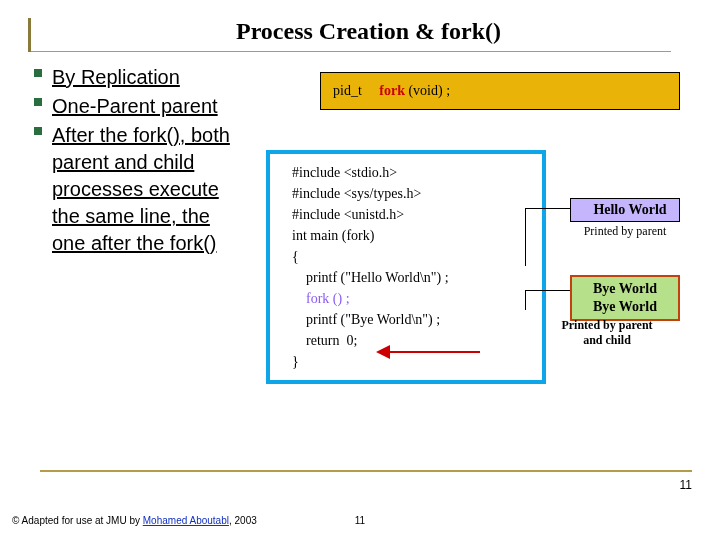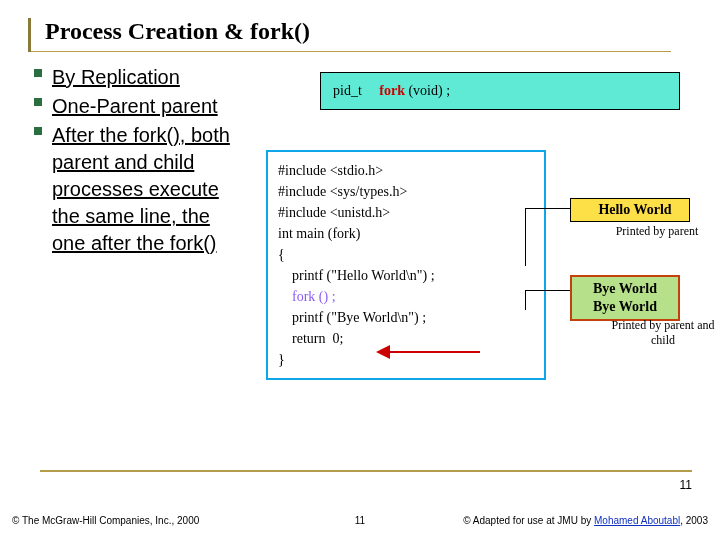--- a/index.html
+++ b/index.html
@@ -22,20 +22,21 @@
     border-left: 3px solid #8a7a3a;
     padding-left: 14px;
     margin-bottom: 8px;
   }
   .title {
     font-family: "Times New Roman", serif;
     font-size: 24px;
     font-weight: bold;
     color: #000;
     margin: 0 0 6px 0;
+    text-align: center;
   }
   .title-rule {
     border: 0;
     border-top: 1px solid #b59c4a;
     margin: 0 0 0 -14px;
     width: 640px;
   }
   .content {
     display: flex;
     margin-top: 12px;
@@ -63,59 +64,58 @@
     position: absolute;
     left: 260px;
     top: 60px;
   }
   .sigbox {
     position: absolute;
     left: 60px;
     top: 12px;
     width: 360px;
     border: 1px solid #000;
-    background: #5eead4;
+    background: #eab308;
     padding: 10px 12px;
     font-family: "Times New Roman", serif;
     font-size: 14px;
   }
   .sigbox .fork { color: #c00; font-weight: bold; }
   .codebox {
     position: absolute;
     left: 6px;
     top: 90px;
     width: 280px;
-    border: 2px solid #0ea5e9;
+    border: 4px solid #0ea5e9;
     background: #fff;
     font-family: "Times New Roman", serif;
     font-size: 14px;
     line-height: 1.5;
-    padding: 8px 10px;
+    padding: 8px 22px;
   }
   .codebox .fork { color: #8b5cf6; }
   .outbox {
     position: absolute;
     border: 1.5px solid #000;
     font-family: "Times New Roman", serif;
     font-size: 14px;
     font-weight: bold;
     padding: 3px 10px;
     text-align: center;
   }
-  .ob1 { left: 310px; top: 138px; width: 120px; background: #fde047; padding-left: 20px; }
+  .ob1 { left: 310px; top: 138px; width: 110px; background: #c4b5fd; padding-left: 20px; }
   .ob2 { left: 310px; top: 215px; width: 110px; background: #b6e08a; border: 2px solid #c2410c; line-height: 1.3; }
   .caption {
     position: absolute;
     font-family: "Times New Roman", serif;
     font-size: 12px;
     text-align: center;
-    margin-left: 32px;
   }
   .cap1 { left: 310px; top: 164px; width: 110px; }
-  .cap2 { left: 316px; top: 258px; width: 110px; }
+  .cap2 { left: 292px; top: 258px; width: 110px; font-weight: bold; }
   .connector {
     position: absolute;
     background: #000;
     height: 1px;
   }
   .conn1 { left: 265px; top: 148px; width: 45px; }
   .conn1v { left: 265px; top: 148px; width: 1px; height: 58px; background:#000; position:absolute; }
   .conn2 { left: 265px; top: 230px; width: 45px; }
   .conn2v { left: 265px; top: 230px; width: 1px; height: 20px; background:#000; position:absolute; }
   .arrow-red {
@@ -234,20 +234,19 @@
       <div>Bye World</div>
     </div>
     <div class="caption cap2">Printed by parent and child</div>
 
   </div>
 
   <div class="footer-rule"></div>
   <div class="pagenum-top">11</div>
 
   <div class="footer">
-    <span>© The McGraw-Hill Companies, Inc., 2000</span>
     <span class="center">11</span>
     <span>
       <span>© Adapted for use at JMU by </span><a href="#">Mohamed Aboutabl</a><span>, 2003</span>
     </span>
   </div>
 
 </div>
 
 </body></html>

